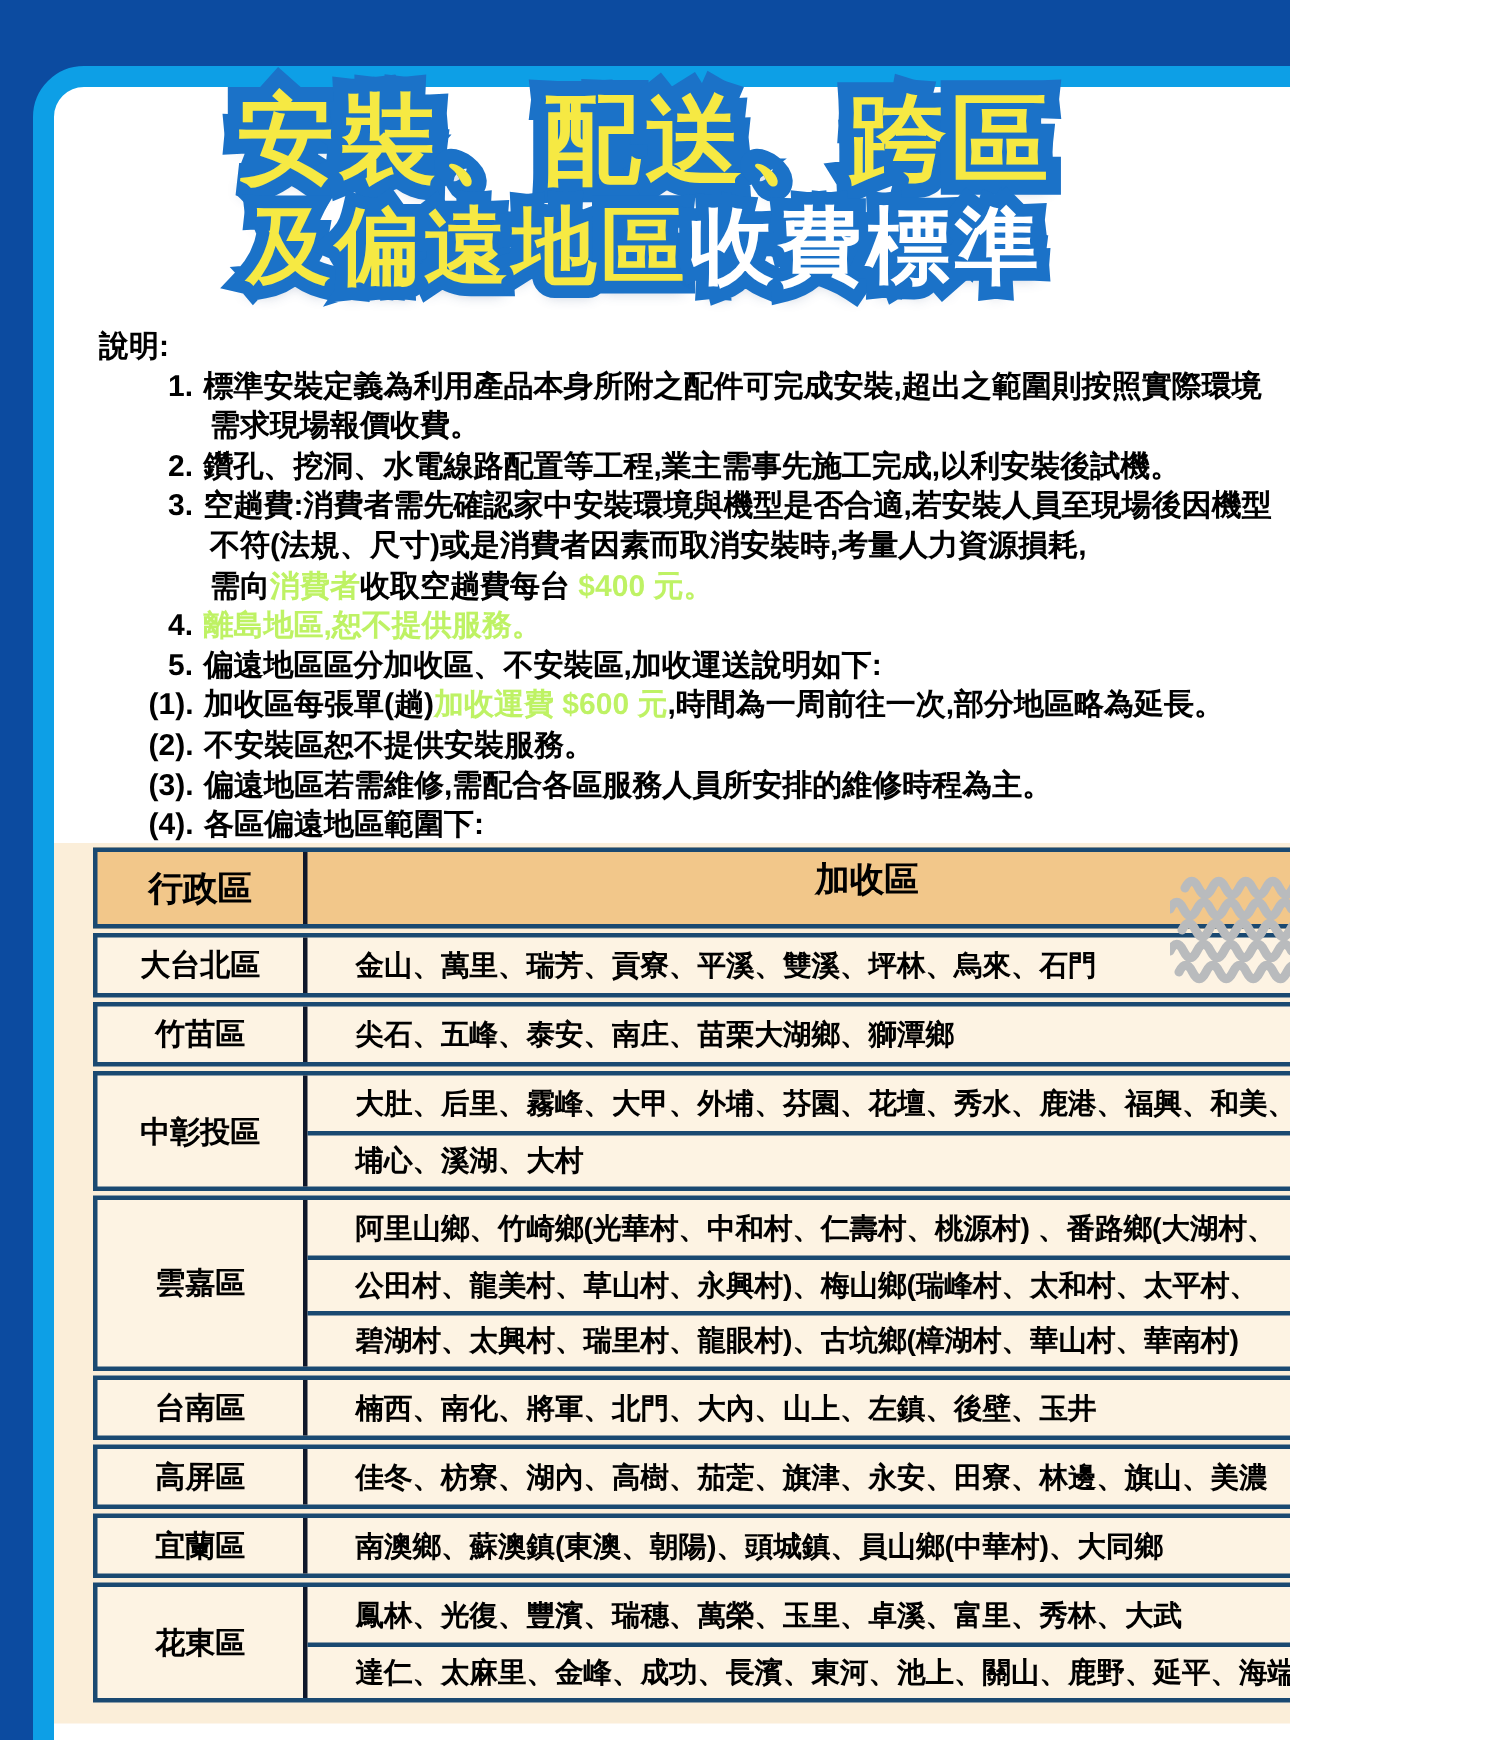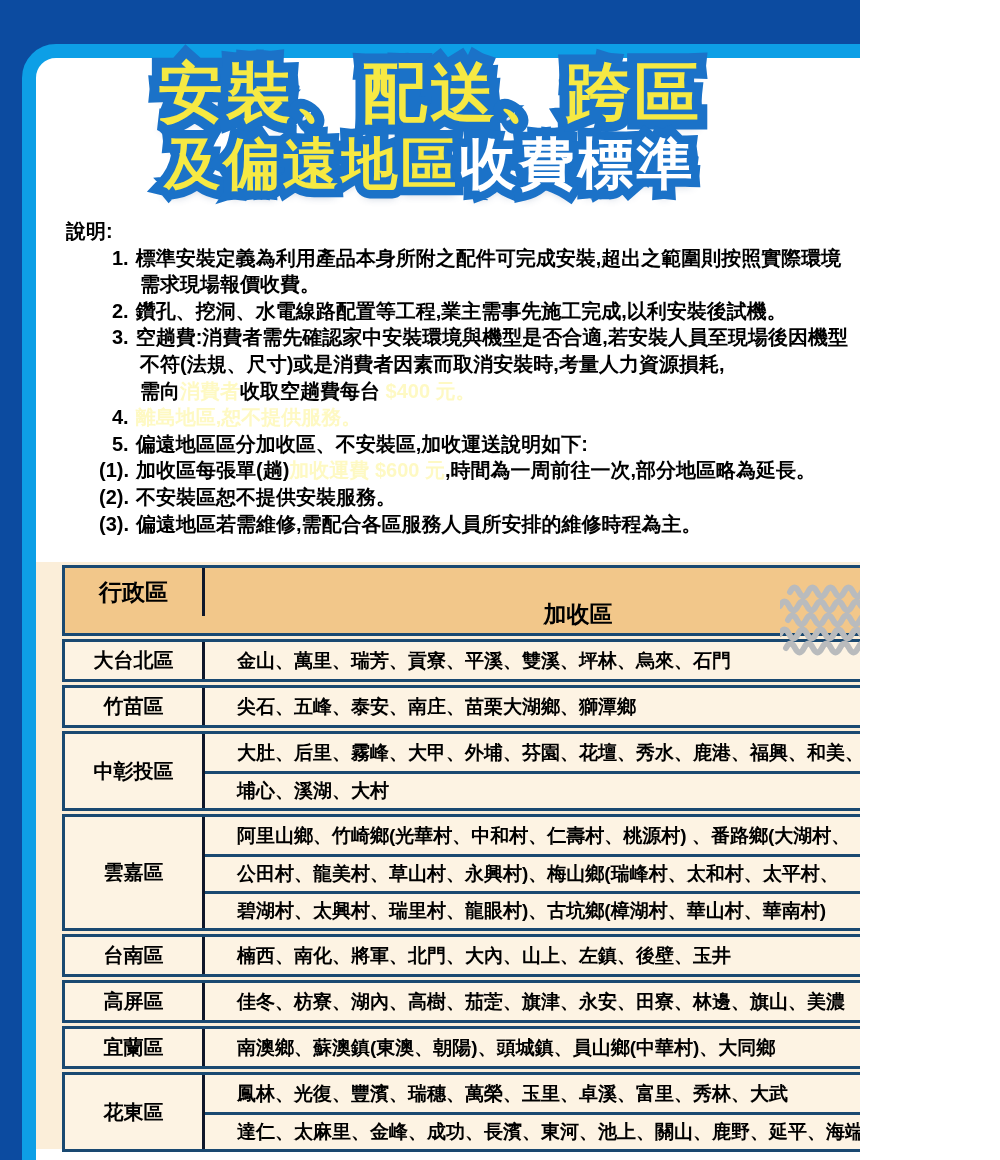--- a/index.html
+++ b/index.html
@@ -42,21 +42,21 @@
   
   .notes {
     position:absolute; left:66px; top:218px; width:890px; z-index:2;
     font-size:20px; font-weight:700; color:#000; line-height:26.6px;
   }
   .n-line { white-space:nowrap; }
   .n-item { padding-left:46px; }
   .n-cont { padding-left:74px; }
   .n-sub  { padding-left:33px; }
   .num { margin-right:7px; }
-  .red { color:#fef9c3; }
+  .red { color:#bef264; }
 
   
   .fee-table { position:absolute; left:62px; top:565px; width:876px; z-index:2; }
   .trow {
     display:flex; border:3px solid #1a4971; background:#fdf3e3; margin-top:3px;
   }
   .trow.head { margin-top:0; background:#f2c78a; }
   .c-region {
     width:140px; border-right:3px solid #0f172a;
     display:flex; align-items:center; justify-content:center;
@@ -97,26 +97,27 @@
     <div class="n-line n-cont"><span>需求現場報價收費。</span></div>
     <div class="n-line n-item"><span class="num">2.</span><span>鑽孔、挖洞、水電線路配置等工程,業主需事先施工完成,以利安裝後試機。</span></div>
     <div class="n-line n-item"><span class="num">3.</span><span>空趟費:消費者需先確認家中安裝環境與機型是否合適,若安裝人員至現場後因機型</span></div>
     <div class="n-line n-cont"><span>不符(法規、尺寸)或是消費者因素而取消安裝時,考量人力資源損耗,</span></div>
     <div class="n-line n-cont"><span>需向</span><span class="red">消費者</span><span>收取空趟費每台 </span><span class="red">$400 元。</span></div>
     <div class="n-line n-item"><span class="num">4.</span><span class="red">離島地區,恕不提供服務。</span></div>
     <div class="n-line n-item"><span class="num">5.</span><span>偏遠地區區分加收區、不安裝區,加收運送說明如下:</span></div>
     <div class="n-line n-sub"><span class="num">(1).</span><span>加收區每張單(趟)</span><span class="red">加收運費 $600 元</span><span>,時間為一周前往一次,部分地區略為延長。</span></div>
     <div class="n-line n-sub"><span class="num">(2).</span><span>不安裝區恕不提供安裝服務。</span></div>
     <div class="n-line n-sub"><span class="num">(3).</span><span>偏遠地區若需維修,需配合各區服務人員所安排的維修時程為主。</span></div>
+    <div class="n-line n-sub"><span class="num">(4).</span><span>各區偏遠地區範圍下:</span></div>
   </div>
 
   <div class="fee-table">
     <div class="trow head">
       <div class="c-region">行政區</div>
-      <div class="c-area c-line" style="border-top:none;padding-left:16px;margin-top:28px;">加收區</div>
+      <div class="c-area c-line" style="border-top:none;padding-left:16px;">加收區</div>
     </div>
 
     <div class="trow">
       <div class="c-region">大台北區</div>
       <div class="c-area">
           <div class="c-line">金山、萬里、瑞芳、貢寮、平溪、雙溪、坪林、烏來、石門</div>
         </div>
     </div>
 
     <div class="trow">

